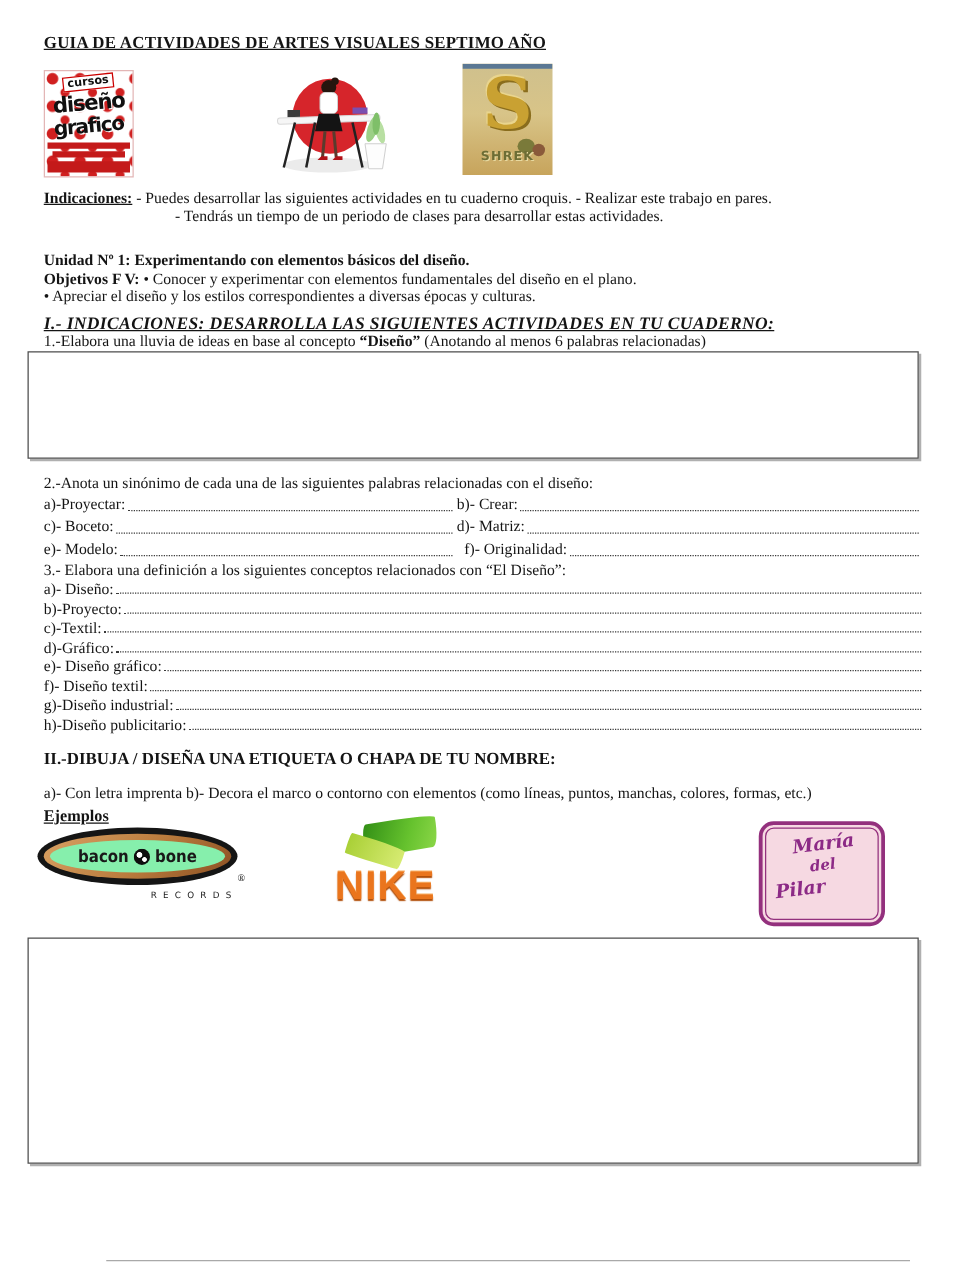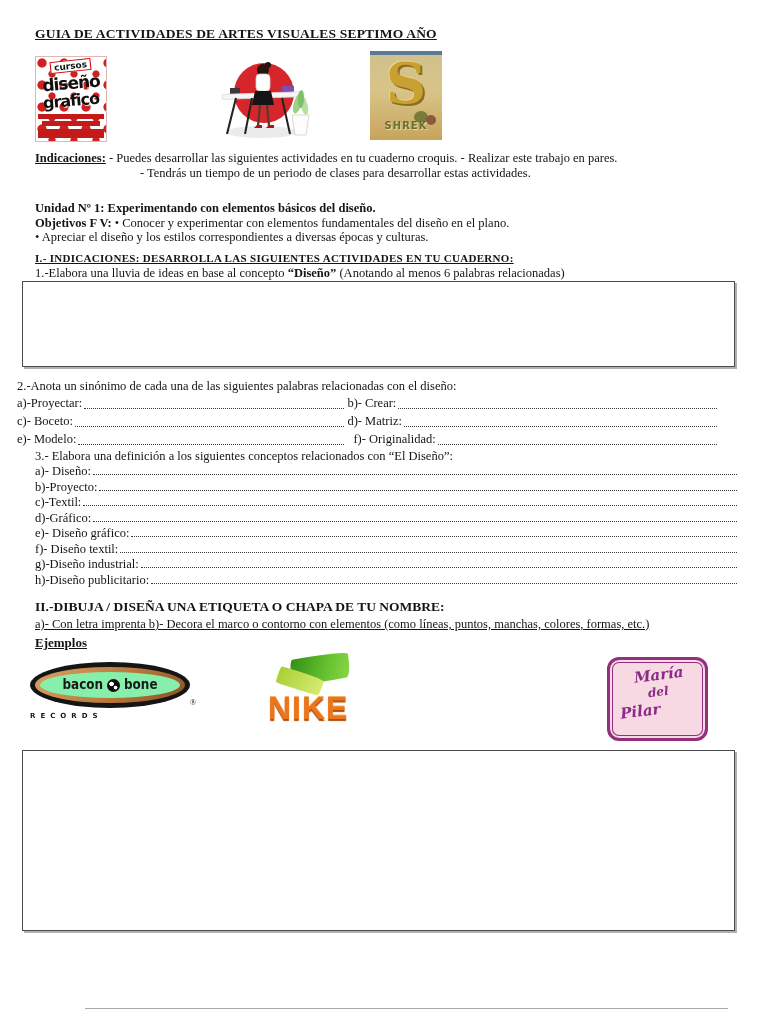--- a/index.html
+++ b/index.html
@@ -60,22 +60,22 @@
   .rec-ring{position:absolute;inset:5px;border-radius:50%;
      background:linear-gradient(135deg,#d9a264 0%,#b97a3c 55%,#8a4f22 100%);}
   .rec-core{position:absolute;inset:10px;border-radius:50%;background:#86efac;
      display:flex;align-items:center;justify-content:center;gap:4px;text-align:center;}
   .rec-word{font-family:"DejaVu Sans",sans-serif;font-weight:bold;font-size:12px;color:#191919;
      transform:scaleY(1.12);letter-spacing:0;}
   .rec-globe{width:13px;height:13px;border-radius:50%;background:#0e0e0e;flex:0 0 auto;
      background-image:radial-gradient(circle at 35% 38%,#fff 2px,transparent 2.6px),
                       radial-gradient(circle at 66% 66%,#fff 1.6px,transparent 2.2px);}
   .rec-reg{position:absolute;left:160px;top:38px;font-size:8px;color:#111;}
-  .rec-sub{position:absolute;left:0;top:52px;width:160px;text-align:left;
-     font-family:"DejaVu Sans",sans-serif;font-weight:bold;font-size:7px;letter-spacing:5px;color:#1a1a1a;}
+  .rec-sub{position:absolute;left:0;top:52px;width:160px;text-align:right;
+     font-family:"DejaVu Sans",sans-serif;font-weight:normal;font-size:7px;letter-spacing:5px;color:#1a1a1a;}
 
   .nike{left:263px;top:648px;width:115px;height:90px;}
   .leaf1{position:absolute;top:7px;left:27px;width:60px;height:27px;transform:rotate(-10deg);
      background:linear-gradient(115deg,#2f8c14 0%,#66c22e 60%,#8ed84a 100%);
      border-radius:8% 95% 10% 90% / 85% 15% 92% 8%;}
   .leaf2{position:absolute;top:24px;left:14px;width:46px;height:18px;transform:rotate(16deg);
      background:linear-gradient(100deg,#a8cf35 0%,#d8ec74 100%);
      border-radius:4% 96% 6% 94% / 80% 20% 90% 10%;}
   .nike-text{position:absolute;top:42px;left:5px;font-family:"Liberation Sans","DejaVu Sans",sans-serif;
      font-weight:bold;font-size:32px;letter-spacing:1px;color:#ea751d;
@@ -153,29 +153,29 @@
 
   <div class="abs txt-sm" style="left:35px;top:189px;width:700px;">
     <div class="b">Unidad Nº 1: Experimentando con elementos básicos del diseño.</div>
     <div>
       <span class="b">Objetivos F V:</span>
       <span>• Conocer y experimentar con elementos fundamentales del diseño en el plano.</span>
     </div>
     <div>• Apreciar el diseño y los estilos correspondientes a diversas épocas y culturas.</div>
   </div>
 
-  <div class="abs b u" style="left:35px;top:240px;font-size:11px;letter-spacing:.3px;">I.- INDICACIONES: DESARROLLA LAS SIGUIENTES ACTIVIDADES EN TU CUADERNO:</div>
+  <div class="abs b u" style="left:35px;top:240px;font-size:14px;letter-spacing:.3px;font-style:italic;">I.- INDICACIONES: DESARROLLA LAS SIGUIENTES ACTIVIDADES EN TU CUADERNO:</div>
 
   <div class="abs txt" style="left:35px;top:266px;width:710px;">
     <span>1.-Elabora una lluvia de ideas en base al concepto </span><span class="b">“Diseño”</span><span> (Anotando al menos 6 palabras relacionadas)</span>
   </div>
 
   <div class="abs answerbox" style="left:22px;top:281px;width:711px;height:84px;"></div>
 
-  <div class="abs" style="left:17px;top:379px;width:703px;">
+  <div class="abs" style="left:35px;top:379px;width:703px;">
     <div class="txt">2.-Anota un sinónimo de cada una de las siguientes palabras relacionadas con el diseño:</div>
     <div class="twocol" style="margin-top:2px;">
       <div class="cell-l lrow">
           <span>a)-Proyectar:</span>
           <span class="leader"></span>
         </div>
       <div class="cell-r lrow">
           <span>b)- Crear:</span>
           <span class="leader"></span>
         </div>
@@ -233,21 +233,21 @@
         <span class="leader"></span>
       </div>
     <div class="lrow">
         <span>h)-Diseño publicitario:</span>
         <span class="leader"></span>
       </div>
   </div>
 
   <div class="abs" style="left:35px;top:587px;width:702px;">
     <div class="b" style="font-size:13.5px;">II.-DIBUJA /  DISEÑA UNA ETIQUETA O CHAPA DE TU NOMBRE:</div>
-    <div class="txt" style="margin-top:2px;text-decoration:underline;">a)- Con letra imprenta      b)- Decora el marco o contorno con elementos (como líneas, puntos, manchas, colores, formas, etc.)</div>
+    <div class="txt" style="margin-top:12px;">a)- Con letra imprenta      b)- Decora el marco o contorno con elementos (como líneas, puntos, manchas, colores, formas, etc.)</div>
     <div class="b u" style="font-size:13px;margin-top:3px;">Ejemplos</div>
   </div>
 
   <div class="abs rec">
     <div class="rec-outer">
       <div class="rec-ring"></div>
       <div class="rec-core">
         <span class="rec-word">bacon</span>
         <span class="rec-globe"></span>
         <span class="rec-word">bone</span>

